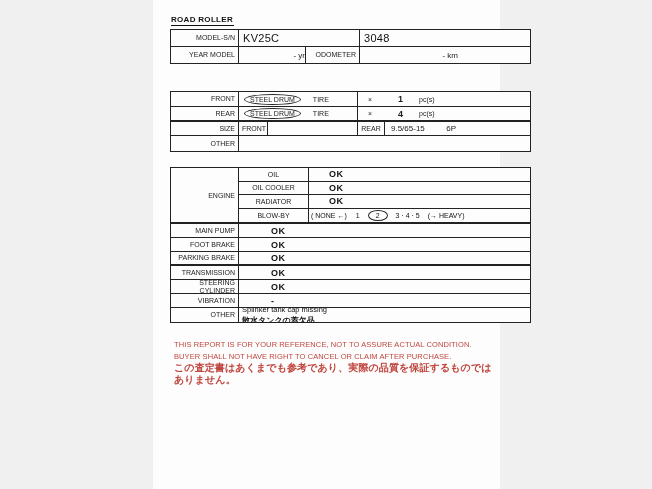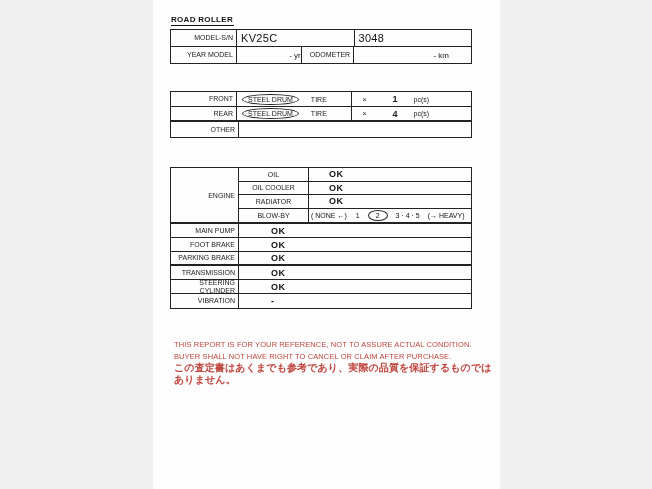--- a/index.html
+++ b/index.html
@@ -4,21 +4,21 @@
 <style>
   * { margin:0; padding:0; box-sizing:border-box; }
   html,body { width:652px; height:489px; }
   body { background:#f0f0f0; font-family:"Liberation Sans", sans-serif; color:#1c1c1c;
          position:relative; overflow:hidden; }
   .page { position:absolute; left:153px; top:0; width:347px; height:489px; background:#fdfdfd; }
 
   .title { position:absolute; left:18px; top:15px; font-size:8px; font-weight:700;
            letter-spacing:.3px; border-bottom:1.5px solid #111; padding:0 1px 1px 0; color:#111; }
 
-  .tbl { position:absolute; left:17px; width:302px; border:1px solid #222; background:#fdfdfd; }
+  .tbl { position:absolute; left:17px; width:361px; border:1px solid #222; background:#fdfdfd; }
   .row { display:flex; border-bottom:1px solid #222; }
   .row:last-child { border-bottom:none; }
   .row.thick { border-bottom:2px solid #222; }
   .cell { border-right:1px solid #222; display:flex; align-items:center; overflow:hidden; }
   .cell:last-child { border-right:none; }
   .lbl { font-size:7px; color:#222; justify-content:flex-end; padding-right:3px; text-align:right;
          line-height:1.05; }
   .w68{width:68px;} .w67{width:67px;} .w54{width:54px;} .w120{width:120px;} .w121{width:121px;}
   .w119{width:119px;} .w122{width:122px;} .w29{width:29px;} .w90{width:90px;} .w27{width:27px;}
   .w95{width:95px;} .grow{flex:1;}
@@ -110,20 +110,30 @@
       <div class="cell drumcell w119">
         <span class="ellipse">STEEL DRUM</span>
         <span>TIRE</span>
       </div>
       <div class="cell qtycell w122">
         <span>×</span>
         <span class="qty">4</span>
         <span class="unit">pc(s)</span>
       </div>
     </div>
+    <div class="row row3">
+      <div class="cell lbl w68">SIZE</div>
+      <div class="cell szfront w29">FRONT</div>
+      <div class="cell w90"></div>
+      <div class="cell szrear w27">REAR</div>
+      <div class="cell szval w95">
+        <span>9.5/65-15</span>
+        <span>6P</span>
+      </div>
+    </div>
     <div class="row">
       <div class="cell lbl w68">OTHER</div>
       <div class="cell grow"></div>
     </div>
   </div>
 
   <div class="tbl t3">
     <div class="engine-wrap">
       <div class="engine-label">ENGINE</div>
       <div class="engine-rows">
@@ -187,20 +197,27 @@
       <div class="cell grow mval">
           <span class="ok">OK</span>
         </div>
     </div>
     <div class="row">
       <div class="cell lbl w68">VIBRATION</div>
       <div class="cell grow mval">
           <span class="ok">-</span>
         </div>
     </div>
+    <div class="row otherrow">
+      <div class="cell lbl w68">OTHER</div>
+      <div class="cell grow othercontent">
+        <div class="oline1">Splinker tank cap missing</div>
+        <div class="oline2">散水タンクの蓋欠品</div>
+      </div>
+    </div>
   </div>
 
   <div class="disclaimer">
     <div>THIS REPORT IS FOR YOUR REFERENCE, NOT TO ASSURE ACTUAL CONDITION.</div>
     <div>BUYER SHALL NOT HAVE RIGHT TO CANCEL OR CLAIM AFTER PURCHASE.</div>
     <div class="jp">この査定書はあくまでも参考であり、実際の品質を保証するものではありません。</div>
   </div>
 
 </div>
 

